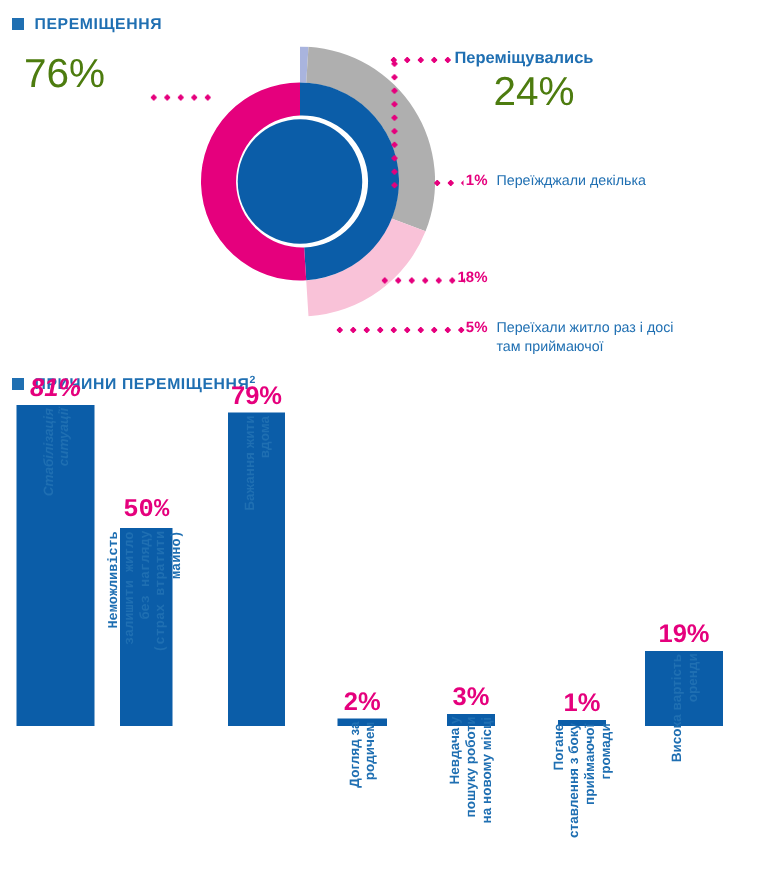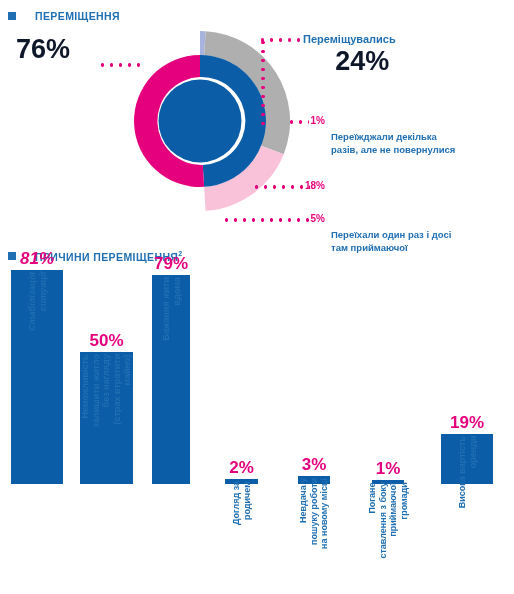--- a/index.html
+++ b/index.html
@@ -1,38 +1,38 @@
 <!DOCTYPE html>
 <html><head>
 <meta charset="utf-8">
 <style>
   html,body{margin:0;padding:0;background:#ffffff;}
   body{width:514px;height:594px;position:relative;overflow:hidden;
        font-family:"Liberation Sans","DejaVu Sans",sans-serif;}
 
   
-  .sect-head{position:absolute;display:flex;align-items:center;gap:19px;}
+  .sect-head{position:absolute;display:flex;align-items:center;gap:7px;}
   .sect-head .sq{width:8px;height:8px;background:#1F6FB2;display:block;}
   .sect-head .txt{font-size:10.5px;font-weight:bold;letter-spacing:.4px;
                   color:#1F6FB2;white-space:nowrap;}
   .sect-head .txt sup{font-size:7px;vertical-align:super;}
 
   #head-migration{left:8px;top:10px;}
   #head-reasons{left:8px;top:250px;}
 
   
   #donut-wrap{position:absolute;left:110px;top:31px;width:180px;height:180px;}
   #donut-svg{display:block;}
 
   
   .side-label{position:absolute;}
   .side-label .cap{font-size:11px;font-weight:bold;color:#1F6FB2;
                    white-space:nowrap;line-height:13px;}
-  .side-label .pct{font-size:27px;font-weight:bold;color:#0f172a;
-                   line-height:30px;text-align:center;}
+  .side-label .pct{font-size:27px;font-weight:normal;color:#4d7c0f;
+                   line-height:30px;}
 
   #label-stayed{left:16px;top:34px;}
   #label-moved{left:303px;top:33px;}
   #label-moved .pct{margin-left:26px;}
 
   
   .dots-h{position:absolute;height:4px;
           background-image:radial-gradient(circle,#E5007D 1.7px,transparent 1.9px);
           background-size:9px 4px;background-repeat:repeat-x;}
   .dots-v{position:absolute;width:4px;
@@ -43,21 +43,21 @@
   #dots-moved-h{left:258px;top:38px;width:46px;}
   #dots-moved-v{left:261px;top:38px;height:92px;}
   #dots-s1{left:287px;top:120px;width:22px;}
   #dots-s2{left:252px;top:185px;width:58px;}
   #dots-s3{left:222px;top:218px;width:88px;}
 
   
   .leg{position:absolute;display:flex;align-items:flex-start;gap:6px;}
   .leg .lp{font-size:10px;font-weight:bold;color:#E5007D;line-height:12px;
            min-width:20px;text-align:right;}
-  .leg .lt{font-size:9.5px;font-weight:bold;color:#1F6FB2;line-height:12.5px;margin-top:16px;}
+  .leg .lt{font-size:9.5px;font-weight:normal;color:#1F6FB2;line-height:12.5px;}
   #leg-1{left:305px;top:115px;}
   #leg-2{left:305px;top:180px;}
   #leg-3{left:305px;top:213px;}
 
   
   #bars{position:absolute;left:0;top:270px;width:514px;height:324px;}
   .bar-col{position:absolute;bottom:110px;}
   .bar-col .bar{background:#0B5DA8;width:100%;}
   .bar-col .val{position:absolute;left:0;width:100%;text-align:center;
                 font-size:17px;font-weight:bold;color:#E5007D;line-height:19px;}
@@ -105,51 +105,50 @@
 
 <div class="side-label" id="label-moved">
   <div class="cap">Переміщувались</div>
   <div class="pct">24%</div>
 </div>
 
 <div class="leg" id="leg-1">
   <span class="lp">1%</span>
   <span class="lt">
     <span>Переїжджали декілька</span><br>
-    <span>разів, але не повернулися</span>
   </span>
 </div>
 
 <div class="leg" id="leg-2">
   <span class="lp">18%</span>
 </div>
 
 <div class="leg" id="leg-3">
   <span class="lp">5%</span>
   <span class="lt">
-    <span>Переїхали один раз і досі</span><br>
+    <span>Переїхали житло раз і досі</span><br>
     <span>там приймаючої</span>
   </span>
 </div>
 
 <div class="sect-head" id="head-reasons">
   <span class="sq"></span>
   <span class="txt"><span>ПРИЧИНИ ПЕРЕМІЩЕННЯ</span><sup>2</sup></span>
 </div>
 
 <div id="bars">
     <div class="bar-col" style="left: 11px; width: 52px; font-style: italic;">
       <div class="val" style="bottom: 215.84px;">81%</div>
       <div class="bar" style="height: 213.84px;"></div>
       <div class="lbl" style="top: 2px;">
         <span>Стабілізація
 ситуації</span>
       </div>
     </div>
-    <div class="bar-col" style="left: 80px; width: 53px;">
+    <div class="bar-col" style="left: 80px; width: 35px; font-family: Liberation Mono, monospace;">
       <div class="val" style="bottom: 134px;">50%</div>
       <div class="bar" style="height: 132px;"></div>
       <div class="lbl" style="top: 2px;">
         <span>Неможливість
 залишити житло
 без нагляду
 (страх втратити
 майно)</span>
       </div>
     </div>
@@ -181,21 +180,21 @@
     <div class="bar-col" style="left: 372px; width: 32px;">
       <div class="val" style="bottom: 6px;">1%</div>
       <div class="bar" style="height: 4px;"></div>
       <div class="lbl" style="top: 2px;">
         <span>Погане
 ставлення з боку
 приймаючої
 громади</span>
       </div>
     </div>
-    <div class="bar-col" style="left: 441px; width: 52px;">
+    <div class="bar-col" style="left: 430px; width: 52px;">
       <div class="val" style="bottom: 52.16px;">19%</div>
       <div class="bar" style="height: 50.16px;"></div>
       <div class="lbl" style="top: 2px;">
         <span>Висока вартість
 оренди</span>
       </div>
     </div>
   </div>
 
 </body></html>

